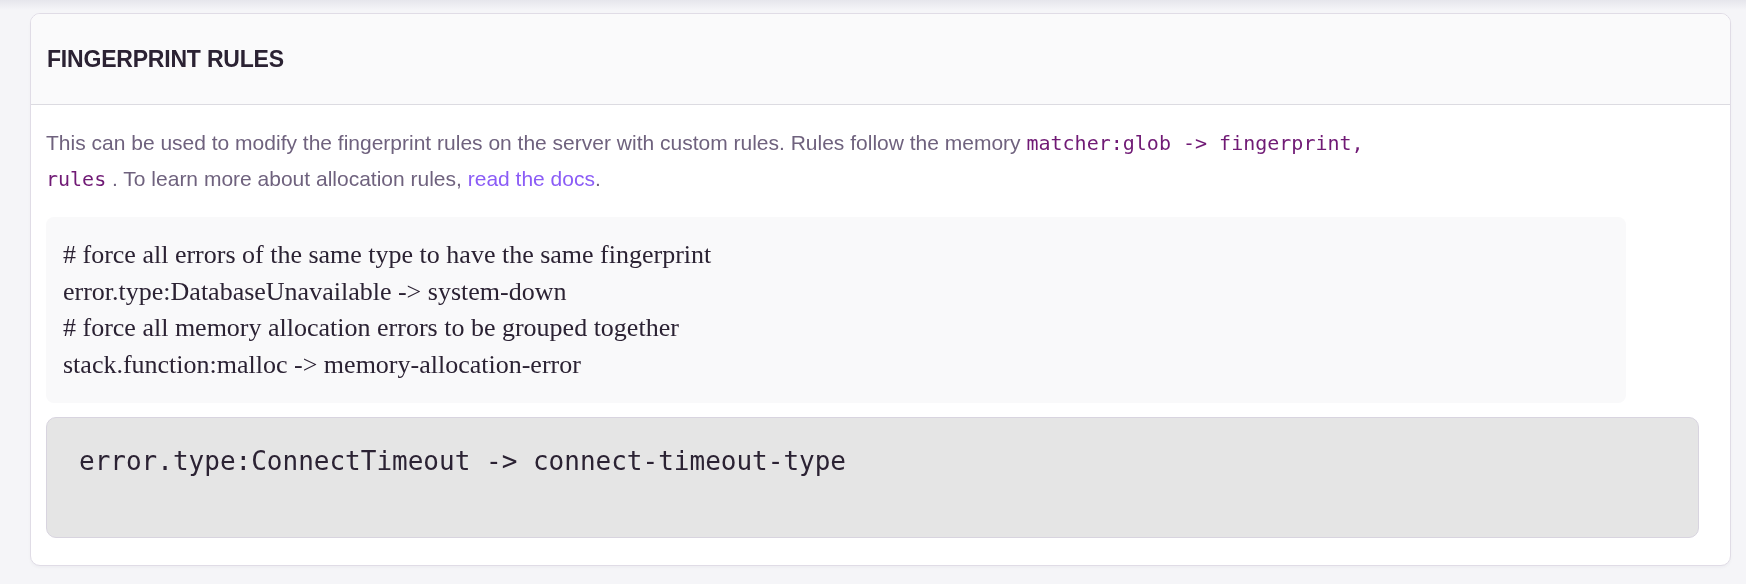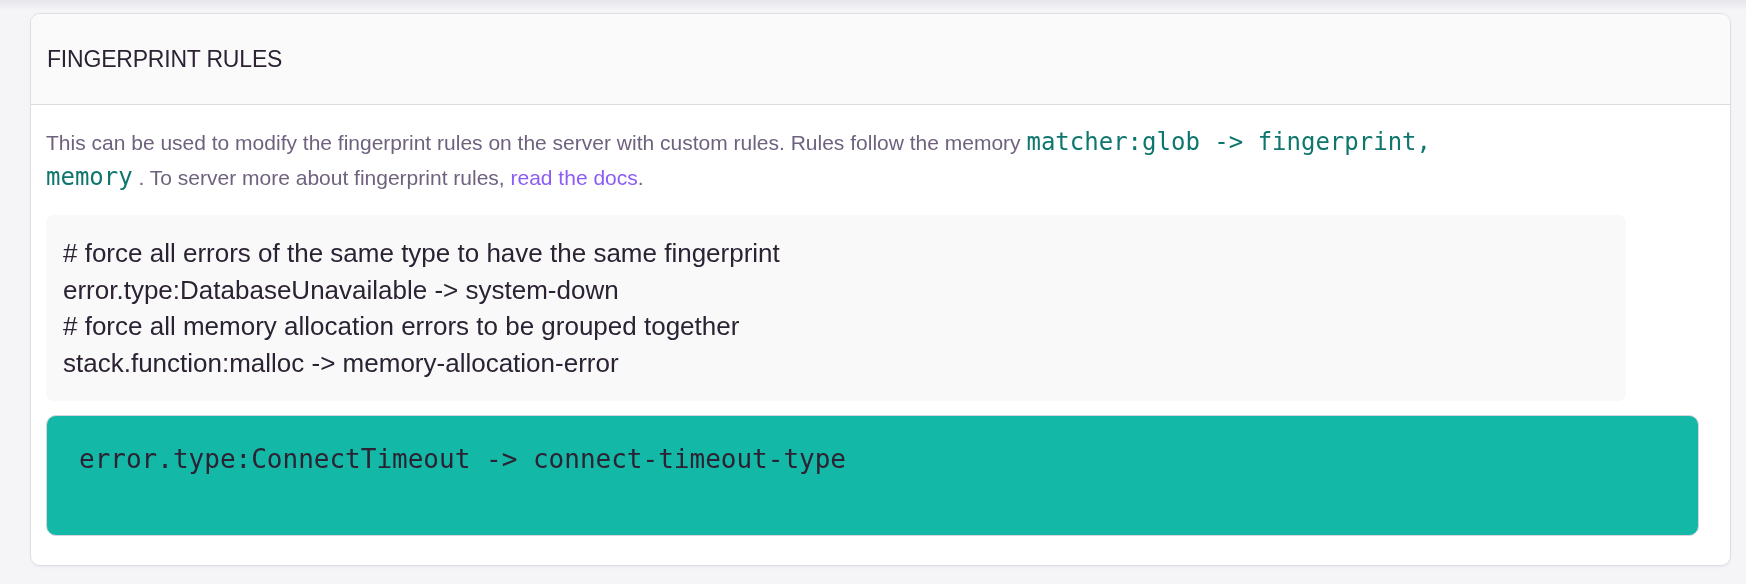--- a/index.html
+++ b/index.html
@@ -29,59 +29,59 @@
   .panel-header {
     height: 91px;
     background: #fafafb;
     border-bottom: 1px solid #dcdbe1;
     display: flex;
     align-items: center;
     padding: 0 16px;
   }
   .panel-title {
     font-size: 23px;
-    font-weight: normal;
+    font-weight: bold;
     letter-spacing: -0.2px;
     color: #2b2233;
   }
   .panel-body {
     padding: 20px 15px 31px 15px;
   }
   .help-text {
     font-size: 21px;
     line-height: 35px;
     color: #6f627e;
     margin-bottom: 20px;
   }
   code.inline {
     font-family: "DejaVu Sans Mono", monospace;
-    font-size: 24px;
-    color: #0f766e;
+    font-size: 20px;
+    color: #701a75;
   }
   .docs-link {
     color: #8b5cf6;
     text-decoration: none;
   }
   .example-block {
     background: #f9f9fa;
     border-radius: 8px;
     padding: 20px 17px;
     margin: 0 89px 14px 0;
-    font-family: Liberation Sans, sans-serif;
+    font-family: Liberation Serif, serif;
     font-size: 26px;
     line-height: 36.5px;
     color: #2b2233;
     white-space: pre;
     overflow: hidden;
   }
   .rules-input {
     display: block;
     width: calc(100% - 16px);
     height: 121px;
-    background: #14b8a6;
+    background: #e5e5e5;
     border: 1px solid #d8d4df;
     border-radius: 10px;
     padding: 25px 32px;
     font-family: "DejaVu Sans Mono", monospace;
     font-size: 26px;
     line-height: 37px;
     color: #2b2233;
     resize: none;
     overflow: hidden;
     outline: none;
@@ -93,21 +93,21 @@
 <div class="top-shade"></div>
 
 <section class="panel">
 
   <header class="panel-header">
     <h2 class="panel-title">FINGERPRINT RULES</h2>
   </header>
 
   <div class="panel-body">
 
-    <p class="help-text"><span>This can be used to modify the fingerprint rules on the server with custom rules. Rules follow the memory </span><code class="inline">matcher:glob -&gt; fingerprint,</code><br><code class="inline">memory</code><span> . To server more about fingerprint rules, </span><a href="#" class="docs-link">read the docs</a><span>.</span></p>
+    <p class="help-text"><span>This can be used to modify the fingerprint rules on the server with custom rules. Rules follow the memory </span><code class="inline">matcher:glob -&gt; fingerprint,</code><br><code class="inline">rules</code><span> . To learn more about allocation rules, </span><a href="#" class="docs-link">read the docs</a><span>.</span></p>
 
     <pre class="example-block"># force all errors of the same type to have the same fingerprint
 error.type:DatabaseUnavailable -&gt; system-down
 # force all memory allocation errors to be grouped together
 stack.function:malloc -&gt; memory-allocation-error</pre>
 
     <textarea class="rules-input" spellcheck="false" style="">error.type:ConnectTimeout -&gt; connect-timeout-type</textarea>
 
   </div>
 </section>

